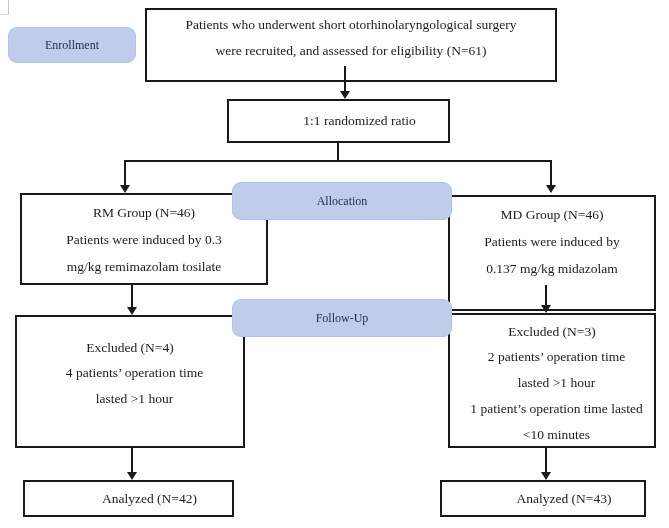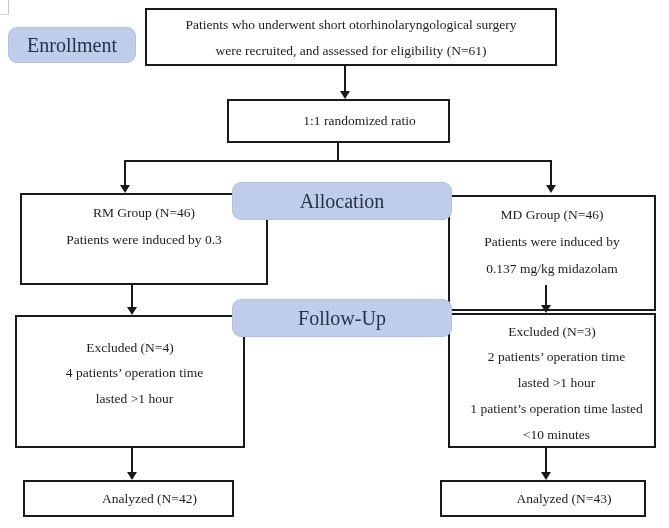--- a/index.html
+++ b/index.html
@@ -28,21 +28,21 @@
   .elig-box{padding-top:2px;}
   .excl-title{line-height:24px;text-align:center;}
   .excl-line{line-height:26px;text-align:center;padding-left:9px;}
   .stage{
     position:absolute;
     border-radius:9px;
     background:#bfcdeb;
     border:1px solid #b2c1e4;
     box-sizing:border-box;
     display:flex;align-items:center;justify-content:center;
-    font-size:20px;color:#26304a;
+    font-size:12px;color:#26304a;
     z-index:5;
   }
   .vline{
     position:absolute;width:2px;background:#1a1a1a;
   }
   .hline{
     position:absolute;height:2px;background:#1a1a1a;
   }
   .arrowhead{
     position:absolute;width:0;height:0;
@@ -65,21 +65,21 @@
   <div class="stage" style="left:8px;top:27px;width:128px;height:36px;">
     <span>Enrollment</span>
   </div>
   <div class="stage" style="left:232px;top:182px;width:220px;height:38px;">
     <span>Allocation</span>
   </div>
   <div class="stage" style="left:232px;top:299px;width:220px;height:38px;">
     <span>Follow-Up</span>
   </div>
 
-  <div class="box elig-box" style="left:145px;top:8px;width:412px;height:58px;">
+  <div class="box elig-box" style="left:145px;top:8px;width:412px;height:74px;">
     <div class="bline">Patients who underwent short otorhinolaryngological surgery</div>
     <div class="bline">were recruited, and assessed for eligibility (N=61)</div>
   </div>
 
   <div class="vline" style="left:344px;top:66px;height:26px;"></div>
   <div class="arrowhead" style="left:340px;top:91px;"></div>
 
   <div class="box center-flex" style="left:227px;top:99px;width:223px;height:44px;">
     <span>1:1 randomized ratio</span>
   </div>
@@ -87,20 +87,21 @@
   <div class="vline" style="left:337px;top:143px;height:19px;"></div>
   <div class="hline" style="left:124px;top:160px;width:428px;"></div>
   <div class="vline" style="left:124px;top:160px;height:25px;"></div>
   <div class="arrowhead" style="left:120px;top:185px;"></div>
   <div class="vline" style="left:550px;top:160px;height:25px;"></div>
   <div class="arrowhead" style="left:546px;top:185px;"></div>
 
   <div class="box group-box" style="left:20px;top:193px;width:248px;height:92px;">
     <div class="bline">RM Group (N=46)</div>
     <div class="bline">Patients were induced by 0.3</div>
+    <div class="bline">mg/kg remimazolam tosilate</div>
   </div>
 
   <div class="box group-box" style="left:448px;top:195px;width:208px;height:116px;">
     <div class="bline">MD Group (N=46)</div>
     <div class="bline">Patients were induced by</div>
     <div class="bline">0.137 mg/kg midazolam</div>
   </div>
 
   <div class="vline" style="left:131px;top:285px;height:23px;"></div>
   <div class="arrowhead" style="left:127px;top:307px;"></div>

